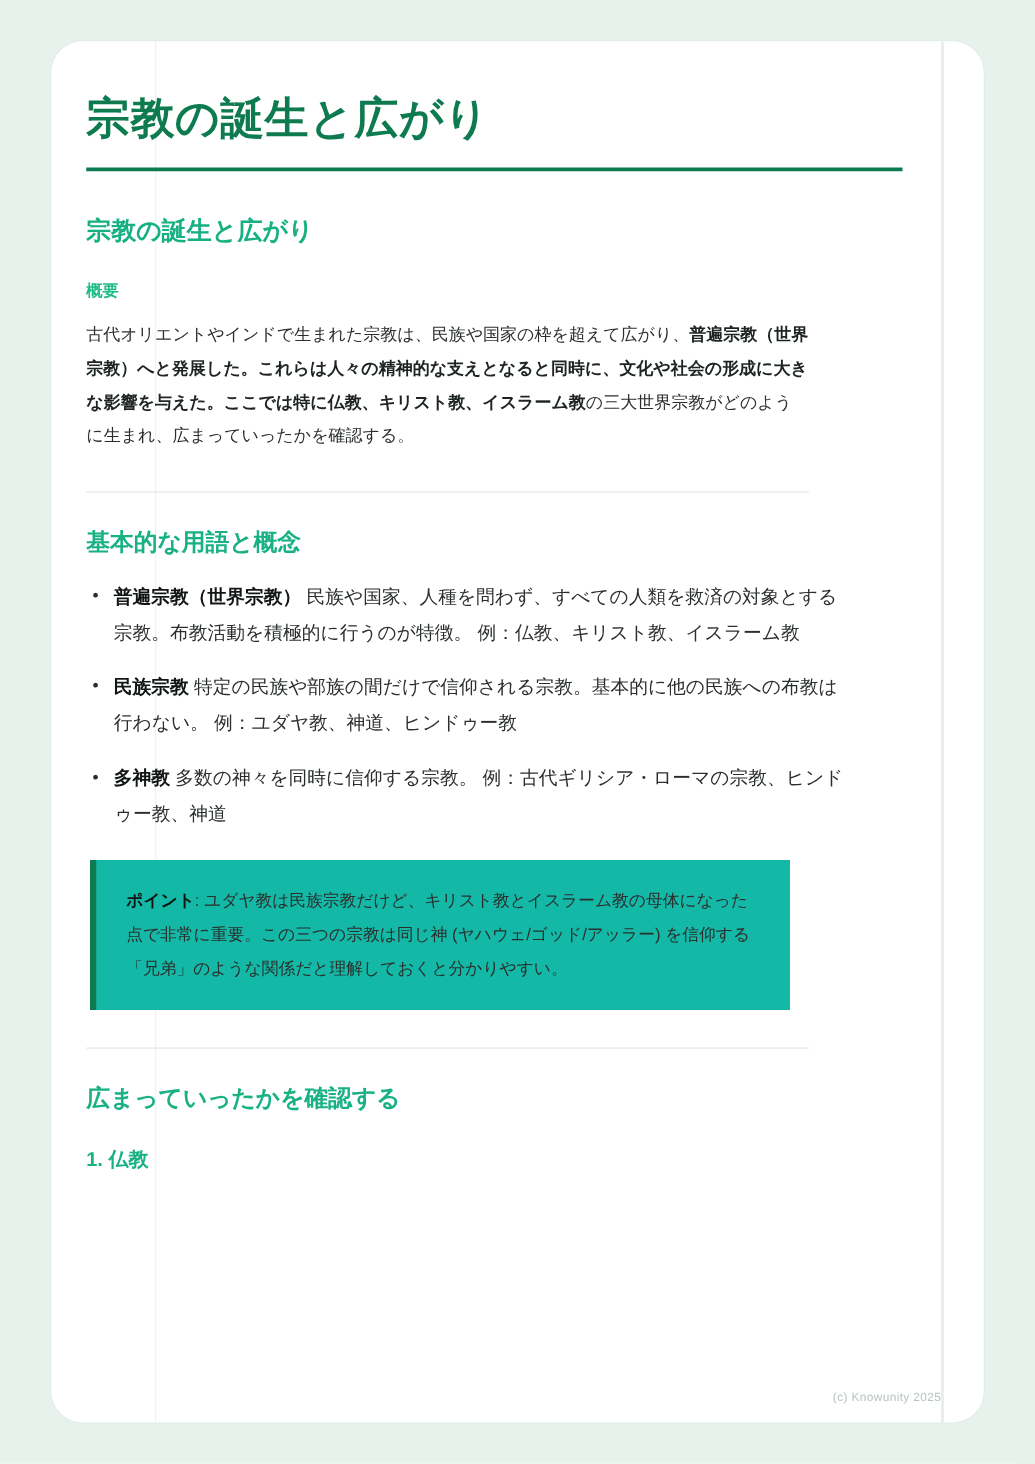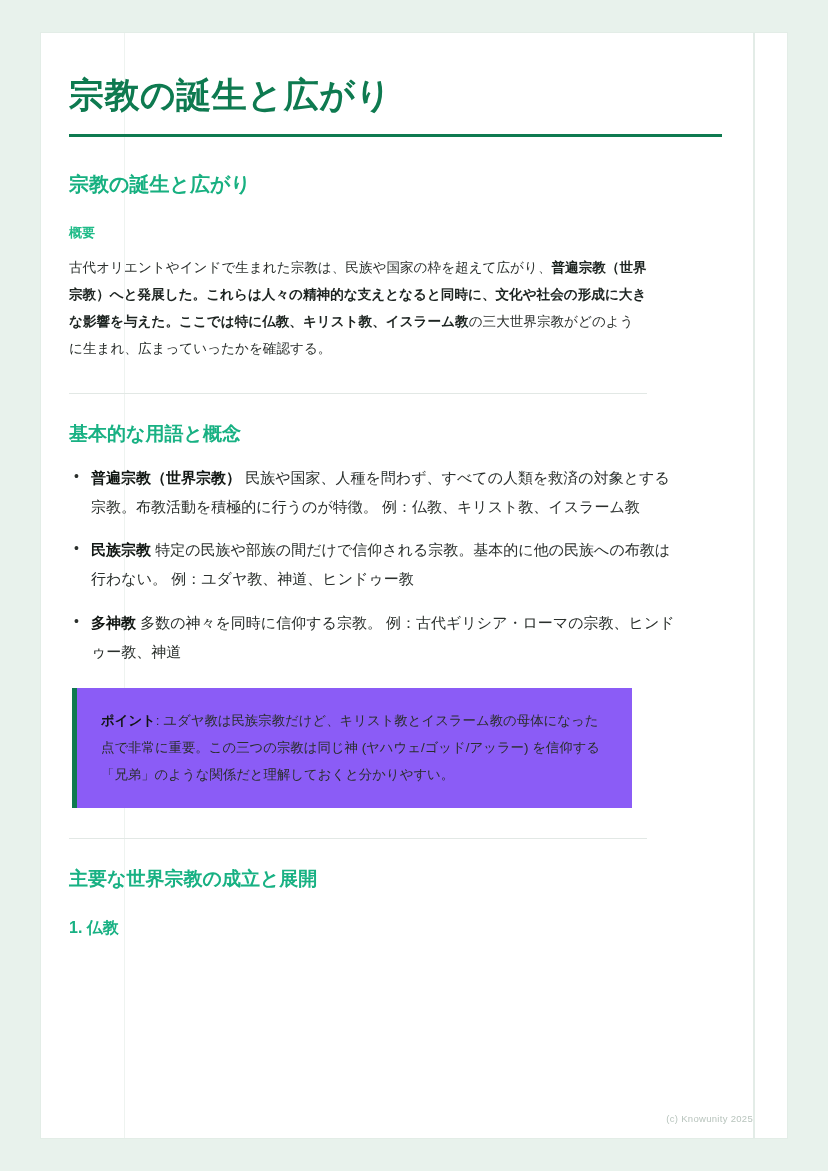--- a/index.html
+++ b/index.html
@@ -15,20 +15,21 @@
   }
   .page {
     position: absolute;
     left: 41px;
     top: 33px;
     width: 746px;
     height: 1105px;
     background: #ffffff;
     box-shadow: 0 0 0 1px rgba(0,0,0,0.02);
     overflow: hidden;
+    border-radius: 25px;
   }
   
   .guide {
     position: absolute;
     top: 0;
     bottom: 0;
     width: 1px;
     background: #eef3f0;
   }
   .guide.g1 { left: 83px; }
@@ -103,21 +104,21 @@
     position: absolute;
     left: -17px;
     top: 0;
     color: #2a2f2c;
     font-size: 14px;
   }
   ul.terms li b { font-weight: bold; color: #121714; }
   .callout {
     margin: 22px 0 0 3px;
     width: 560px;
-    background: #8b5cf6;
+    background: #14b8a6;
     border-left: 5px solid #0e7a50;
     padding: 20px 22px 20px 24px;
     box-sizing: border-box;
   }
   .callout p {
     margin: 0;
     font-size: 13.4px;
     line-height: 2.0;
     color: #2a2f2c;
   }
@@ -163,20 +164,20 @@
       <li><b>民族宗教</b> 特定の民族や部族の間だけで信仰される宗教。基本的に他の民族への布教は行わない。 例：ユダヤ教、神道、ヒンドゥー教</li>
       <li><b>多神教</b> 多数の神々を同時に信仰する宗教。 例：古代ギリシア・ローマの宗教、ヒンドゥー教、神道</li>
     </ul>
 
     <div class="callout">
       <p><b>ポイント</b>: ユダヤ教は民族宗教だけど、キリスト教とイスラーム教の母体になった点で非常に重要。この三つの宗教は同じ神 (ヤハウェ/ゴッド/アッラー) を信仰する「兄弟」のような関係だと理解しておくと分かりやすい。</p>
     </div>
 
     <div class="hr"></div>
 
-    <h2 class="big">主要な世界宗教の成立と展開</h2>
+    <h2 class="big">広まっていったかを確認する</h2>
 
     <h3 class="numbered">1. 仏教</h3>
 
   </div>
 
   <div class="footer">(c) Knowunity 2025</div>
 </div>
 
 </body></html>

